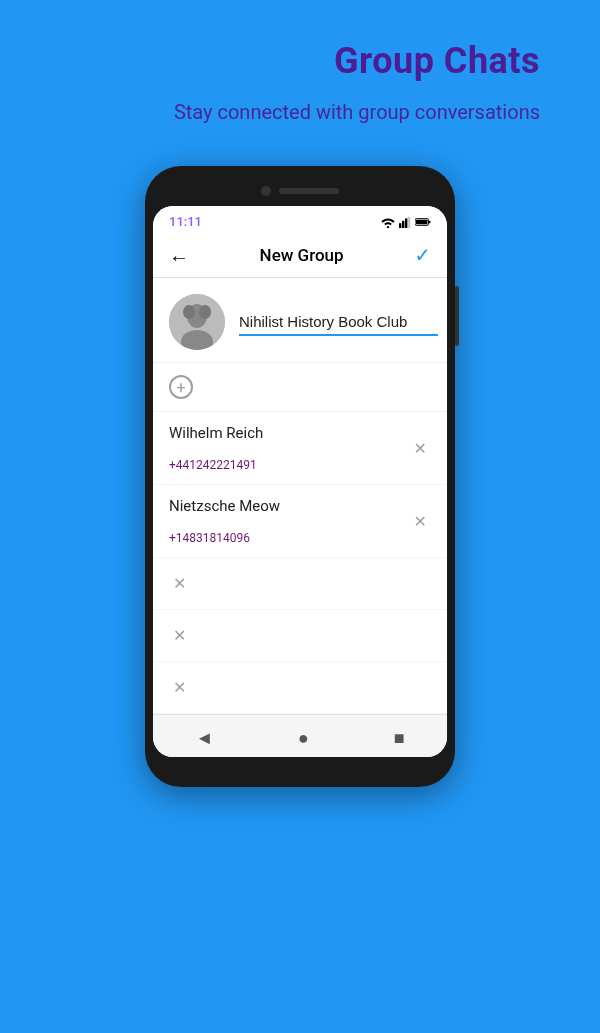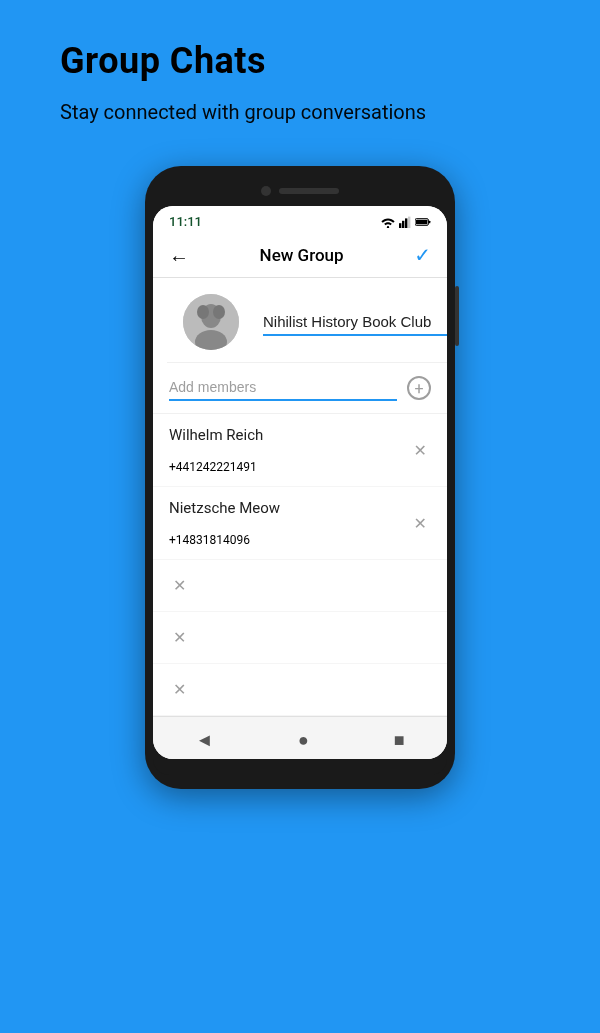--- a/index.html
+++ b/index.html
@@ -10,22 +10,22 @@
       font-family: 'Roboto', Arial, sans-serif;
       overflow: hidden;
       display: flex;
       flex-direction: column;
       align-items: center;
     }
 
     .header-section {
       width: 100%;
       padding: 40px 60px 30px;
-      text-align: left;
-      color: #000000;
+      text-align: right;
+      color: #4c1d95;
     }
 
     .header-title {
       font-size: 36px;
       font-weight: 700;
       margin-bottom: 16px;
       letter-spacing: 0.5px;
     }
 
     .header-subtitle {
@@ -94,21 +94,21 @@
       display: flex;
       justify-content: space-between;
       align-items: center;
       padding: 8px 16px 4px;
       background: white;
     }
 
     .status-time {
       font-size: 13px;
       font-weight: 500;
-      color: #14532d;
+      color: #8b5cf6;
     }
 
     .status-icons {
       display: flex;
       align-items: center;
       gap: 4px;
     }
 
     .app-toolbar {
       display: flex;
@@ -136,23 +136,22 @@
       font-size: 20px;
       color: #2196F3;
       cursor: pointer;
     }
 
     .group-name-section {
       display: flex;
       align-items: center;
       padding: 16px 16px 12px;
       background: white;
-      gap: 24px;
+      gap: 14px;
       border-bottom: 1px solid #f0f0f0;
-      margin-left: 14px;
     }
 
     .group-avatar {
       width: 56px;
       height: 56px;
       border-radius: 50%;
       overflow: hidden;
       background: #ccc;
       flex-shrink: 0;
     }
@@ -225,21 +224,21 @@
     }
 
     .member-name {
       font-size: 15px;
       color: #212121;
       font-weight: 400;
     }
 
     .member-phone {
       font-size: 12px;
-      color: #000000;
+      color: #701a75;
     }
 
     .remove-btn {
       color: #9e9e9e;
       font-size: 16px;
       cursor: pointer;
       padding: 4px;
     }
 
     .phone-nav-bar {
@@ -317,21 +316,20 @@
             <ellipse cx="28" cy="22" rx="10" ry="12" fill="#888"></ellipse>
             <ellipse cx="28" cy="48" rx="16" ry="12" fill="#888"></ellipse>
             <ellipse cx="20" cy="18" rx="6" ry="7" fill="#777"></ellipse>
             <ellipse cx="36" cy="18" rx="6" ry="7" fill="#777"></ellipse>
           </svg>
         </div>
         <input class="group-name-field" type="text" value="Nihilist History Book Club" style="">
       </div>
 
       <div class="add-members-section">
-        <input class="add-members-input" type="text" placeholder="Add members" style="">
         <div class="add-circle-btn">
           <span>+</span>
         </div>
       </div>
 
       <div class="member-list" id="member-list">
       <div class="member-item">
       <div class="member-info">
         <span class="member-name">Wilhelm Reich</span>
         <span class="member-phone">+441242221491</span>

